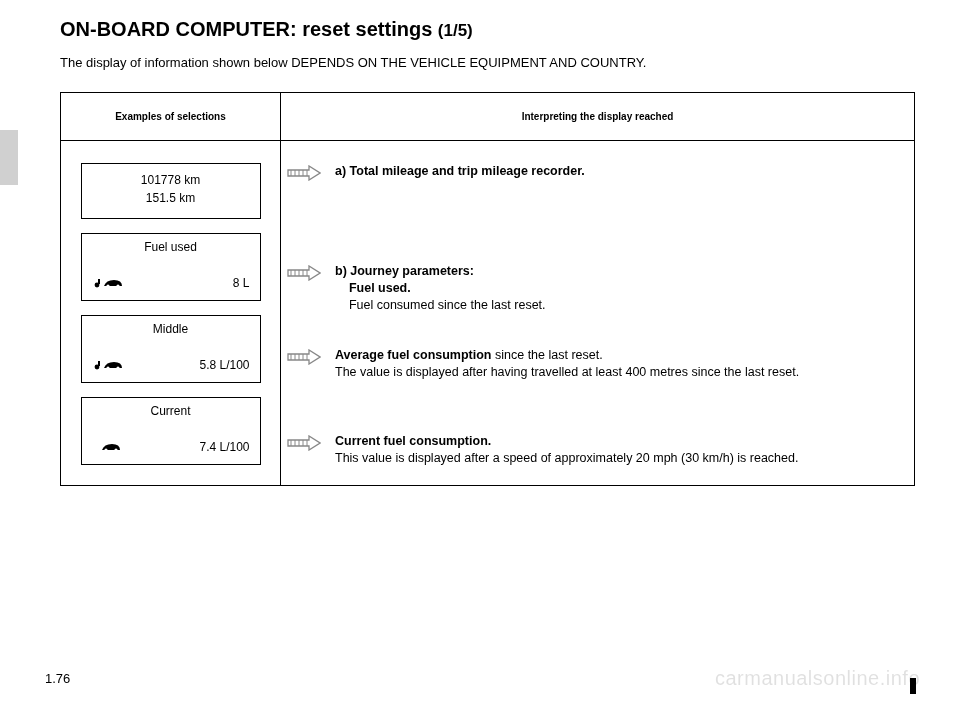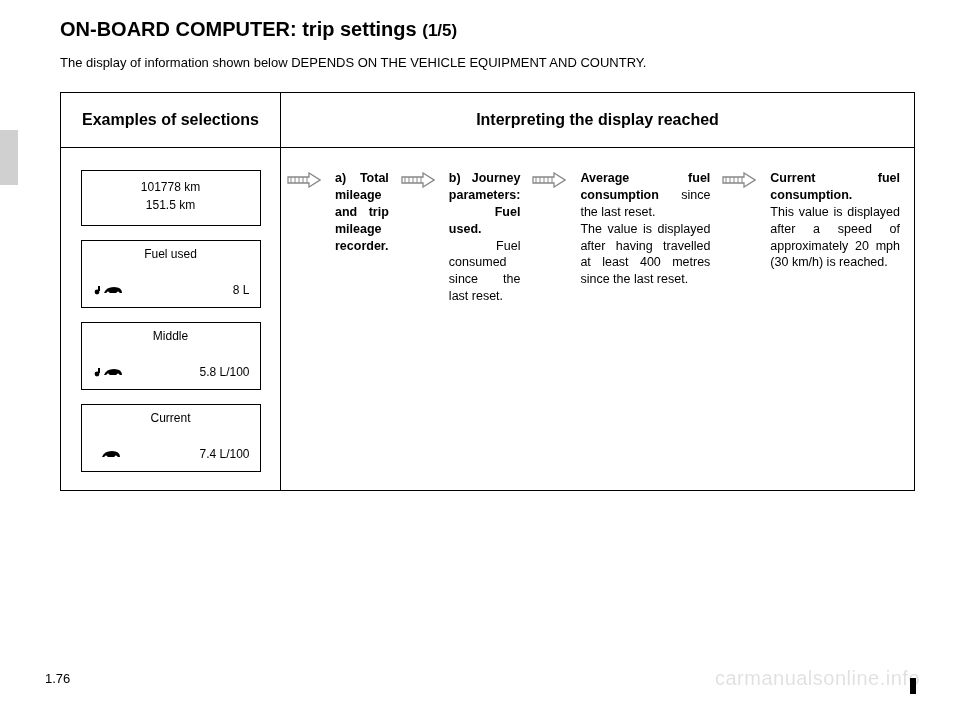--- a/index.html
+++ b/index.html
@@ -38,21 +38,21 @@
   }
   table.main {
     width: 100%;
     border-collapse: collapse;
   }
   table.main th, table.main td {
     border: 1.5px solid #000;
     vertical-align: top;
   }
   table.main th {
-    font-size: 16px;
+    font-size: 10px;
     font-weight: bold;
     padding: 18px 8px;
     text-align: center;
   }
   table.main td.left {
     width: 220px;
     padding: 22px 8px 18px 8px;
   }
   table.main td.right {
     padding: 22px 8px 18px 0;
@@ -72,21 +72,21 @@
   .display-box .line1 { text-align: center; }
   .display-box .line2 { text-align: center; margin-top: 4px; }
   .display-box .val-row {
     display: flex;
     align-items: center;
     justify-content: space-between;
     margin-top: 22px;
     text-align: right;
   }
   .icons { display: flex; align-items: center; gap: 2px; }
-  .right-rows { display: flex; flex-direction: row; }
+  .right-rows { display: flex; flex-direction: column; gap: 8px; }
   .rrow {
     display: flex;
     align-items: flex-start;
     gap: 14px;
     padding-right: 6px;
   }
   .rrow .arrow { flex: 0 0 auto; margin-top: 2px; margin-left: 6px; }
   .rrow .text { flex: 1; font-size: 12.5px; line-height: 1.35; text-align: justify; }
   .rrow .text b { font-weight: bold; }
   .spacer-a { height: 92px; }
@@ -117,21 +117,21 @@
   }
 </style>
 </head>
 <body>
 
 <div class="side-tab"></div>
 
 <div class="page">
 
   <h1 class="title">
-    <span>ON-BOARD COMPUTER: trip settings </span><span class="sub">(1/5)</span>
+    <span>ON-BOARD COMPUTER: reset settings </span><span class="sub">(1/5)</span>
   </h1>
 
   <p class="note">The display of information shown below DEPENDS ON THE VEHICLE EQUIPMENT AND COUNTRY.</p>
 
   <table class="main">
     <thead>
       <tr>
         <th>Examples of selections</th>
         <th>Interpreting the display reached</th>
       </tr>

